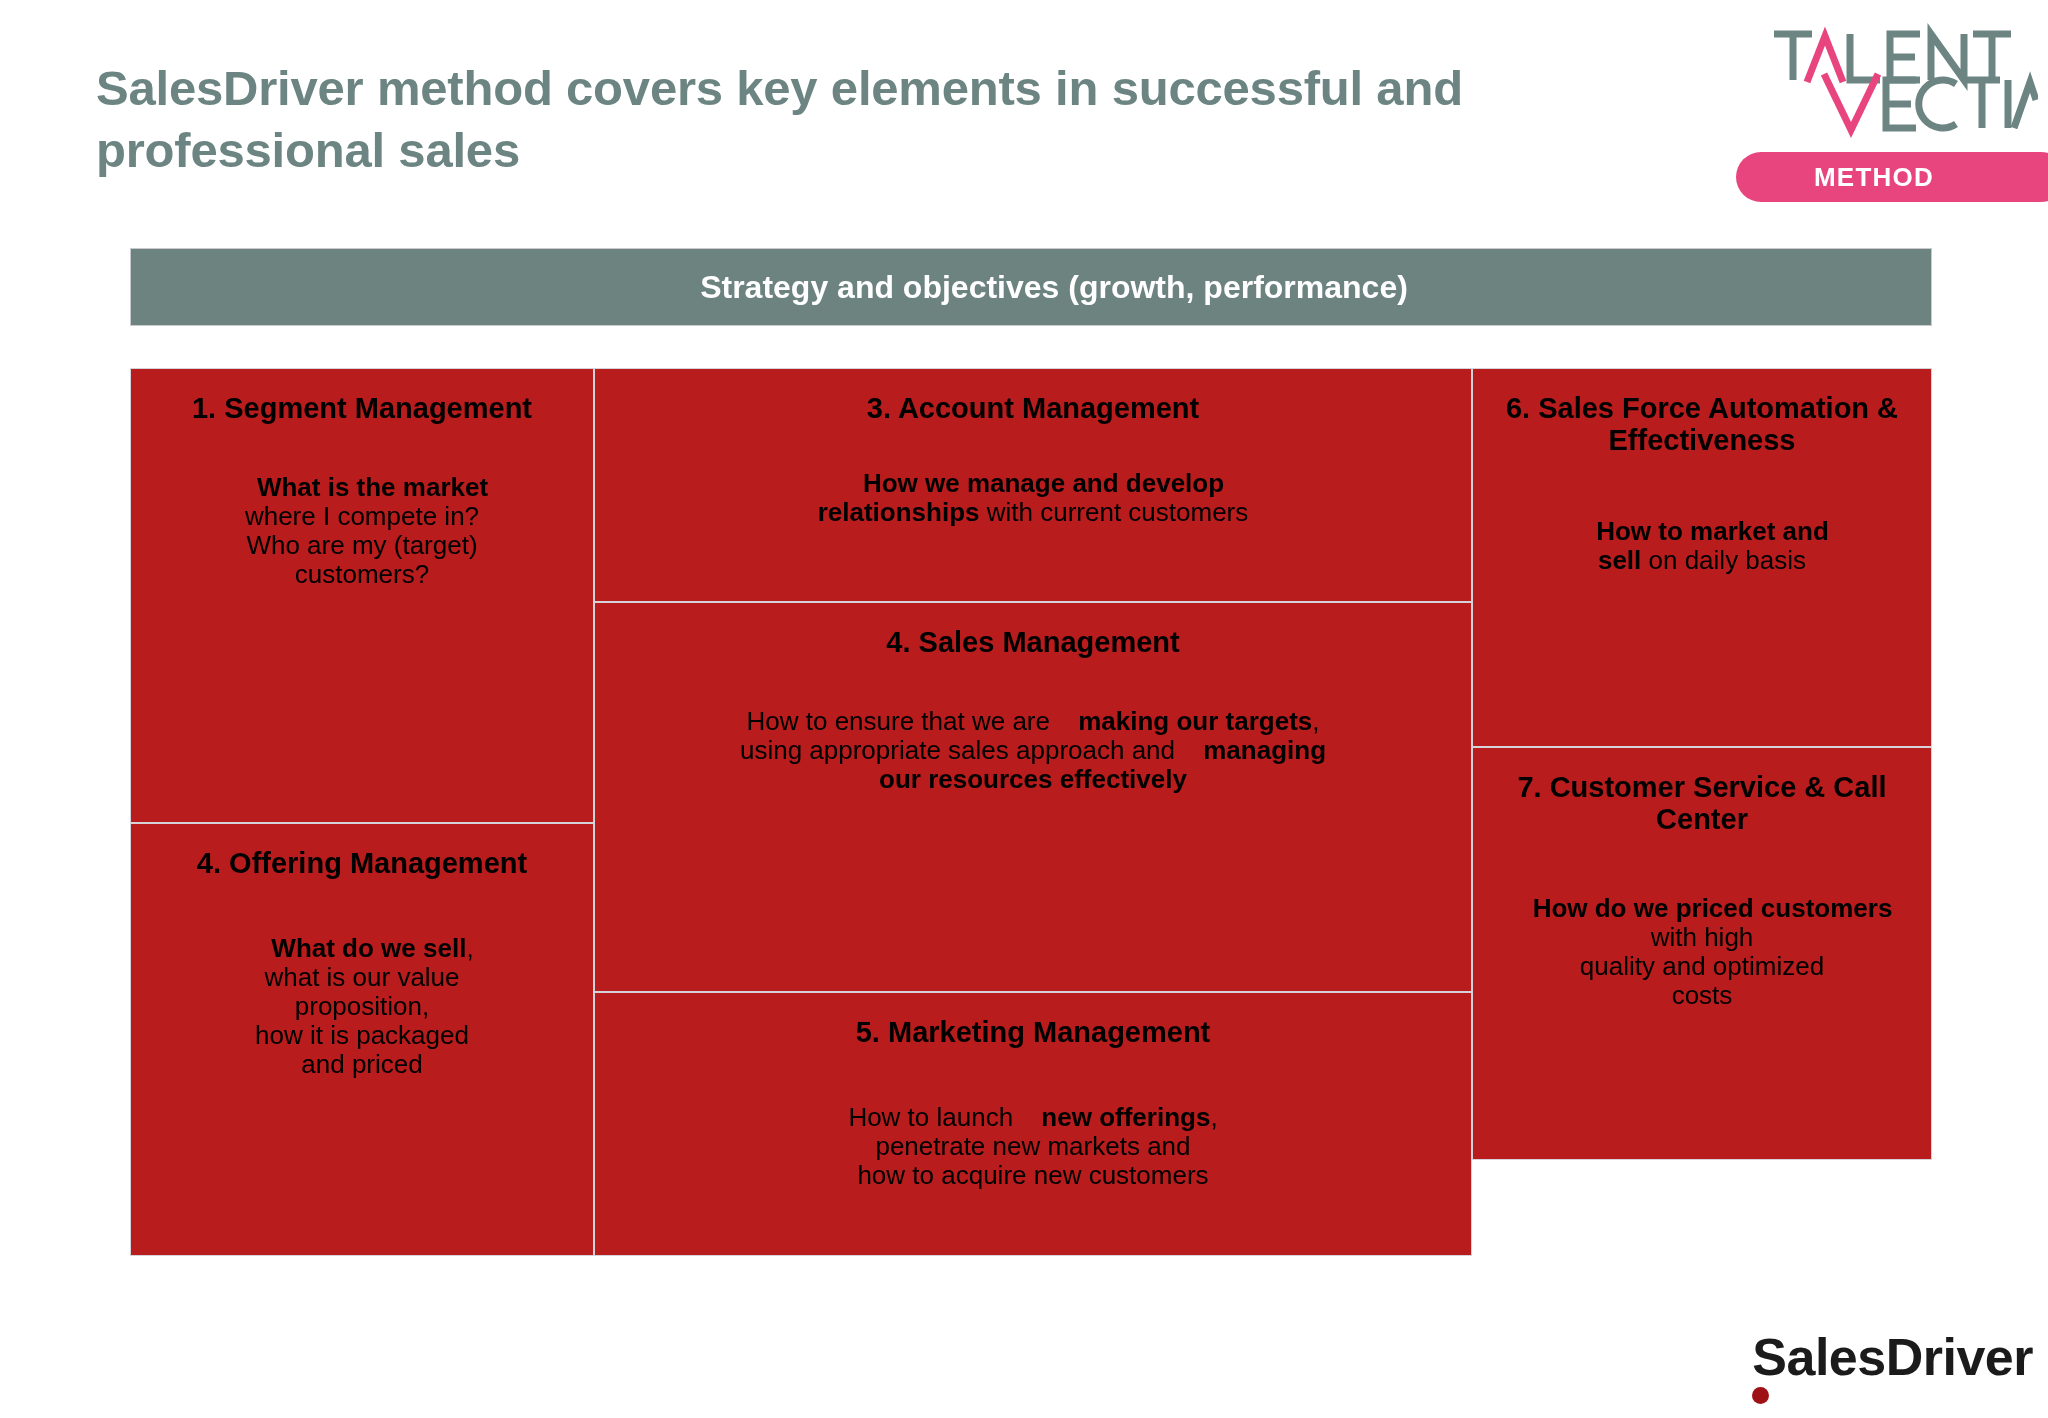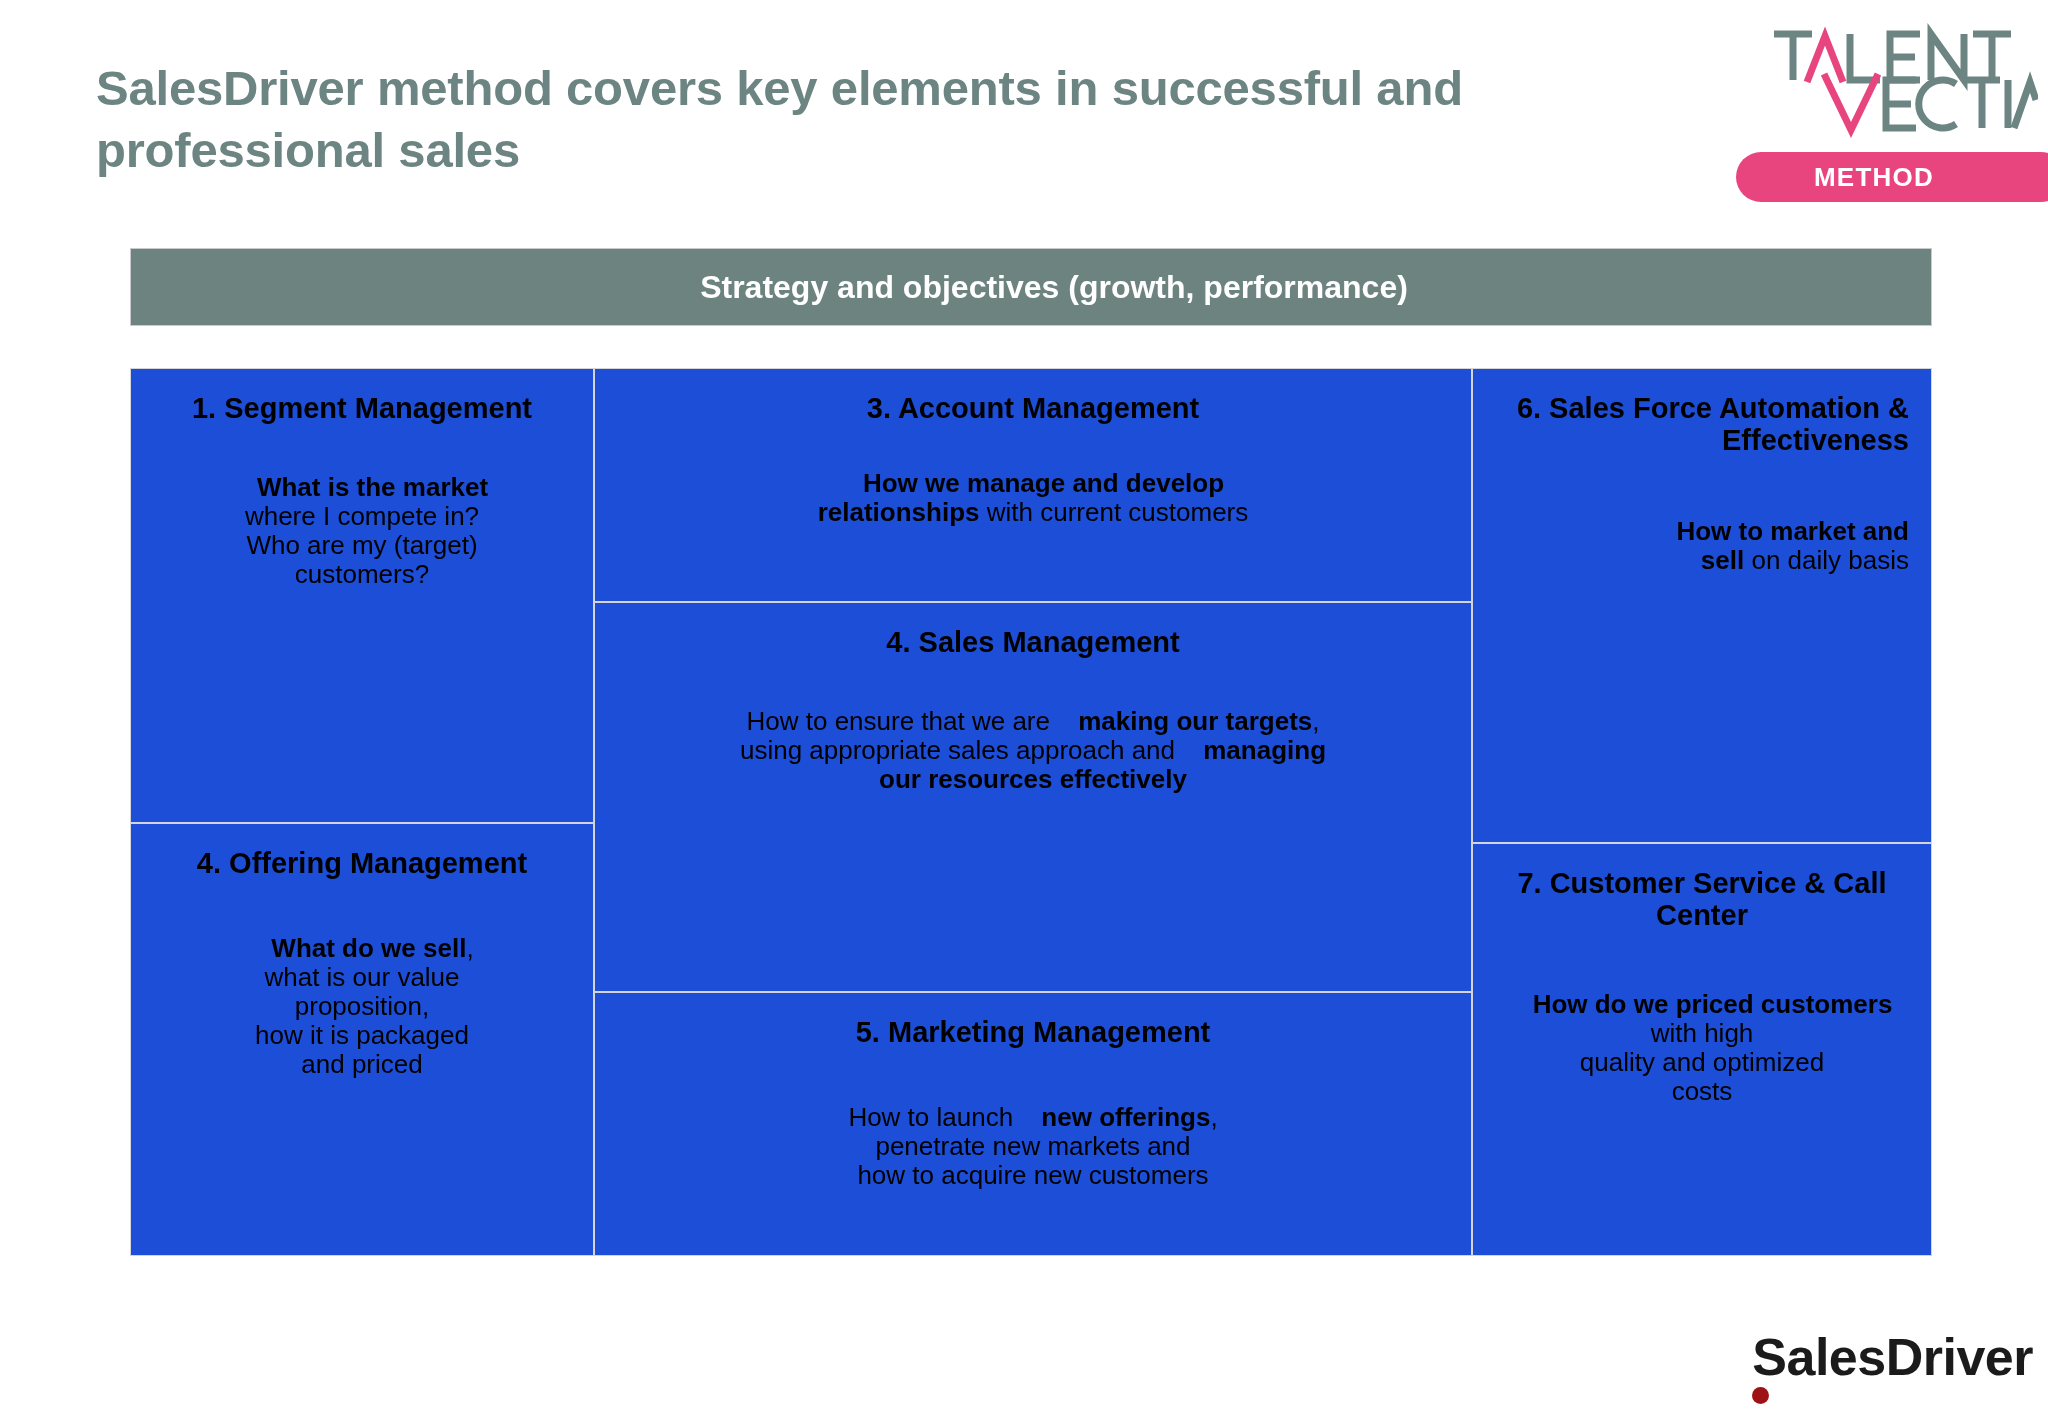--- a/index.html
+++ b/index.html
@@ -90,21 +90,21 @@
     top: 0;
     bottom: 0;
     display: flex;
     flex-direction: column;
   }
   .col-left   { left: 0px;    width: 464px; }
   .col-mid    { left: 464px;  width: 878px; }
   .col-right  { left: 1342px; width: 460px; }
 
   .cell {
-    background: #1d4ed8;
+    background: #b91c1c;
     border: 1px solid #d5d4da;
     box-sizing: border-box;
     padding: 14px 22px 18px 22px;
     text-align: center;
     color: #000000;
     overflow: hidden;
   }
   .cell + .cell { border-top: 1px solid #d5d4da; }
 
   .cell-title {
@@ -119,21 +119,21 @@
     font-weight: normal;
   }
   .cell-body b { font-weight: bold; margin-left: 21px; }
 
   
   .c1 { height: 455px; }
   .c2 { height: 433px; }
   .c3 { height: 234px; }
   .c4 { height: 390px; }
   .c5 { height: 264px; }
-  .c6 { height: 475px; text-align: right; }
+  .c6 { height: 379px; }
   .c7 { height: 413px; }
 
   .c1 .cell-body { margin-top: 48px; }
   .c2 .cell-body { margin-top: 54px; }
   .c3 .cell-body { margin-top: 44px; }
   .c4 .cell-body { margin-top: 48px; }
   .c5 .cell-body { margin-top: 54px; }
   .c6 .cell-body { margin-top: 60px; }
   .c7 .cell-body { margin-top: 58px; }
 

